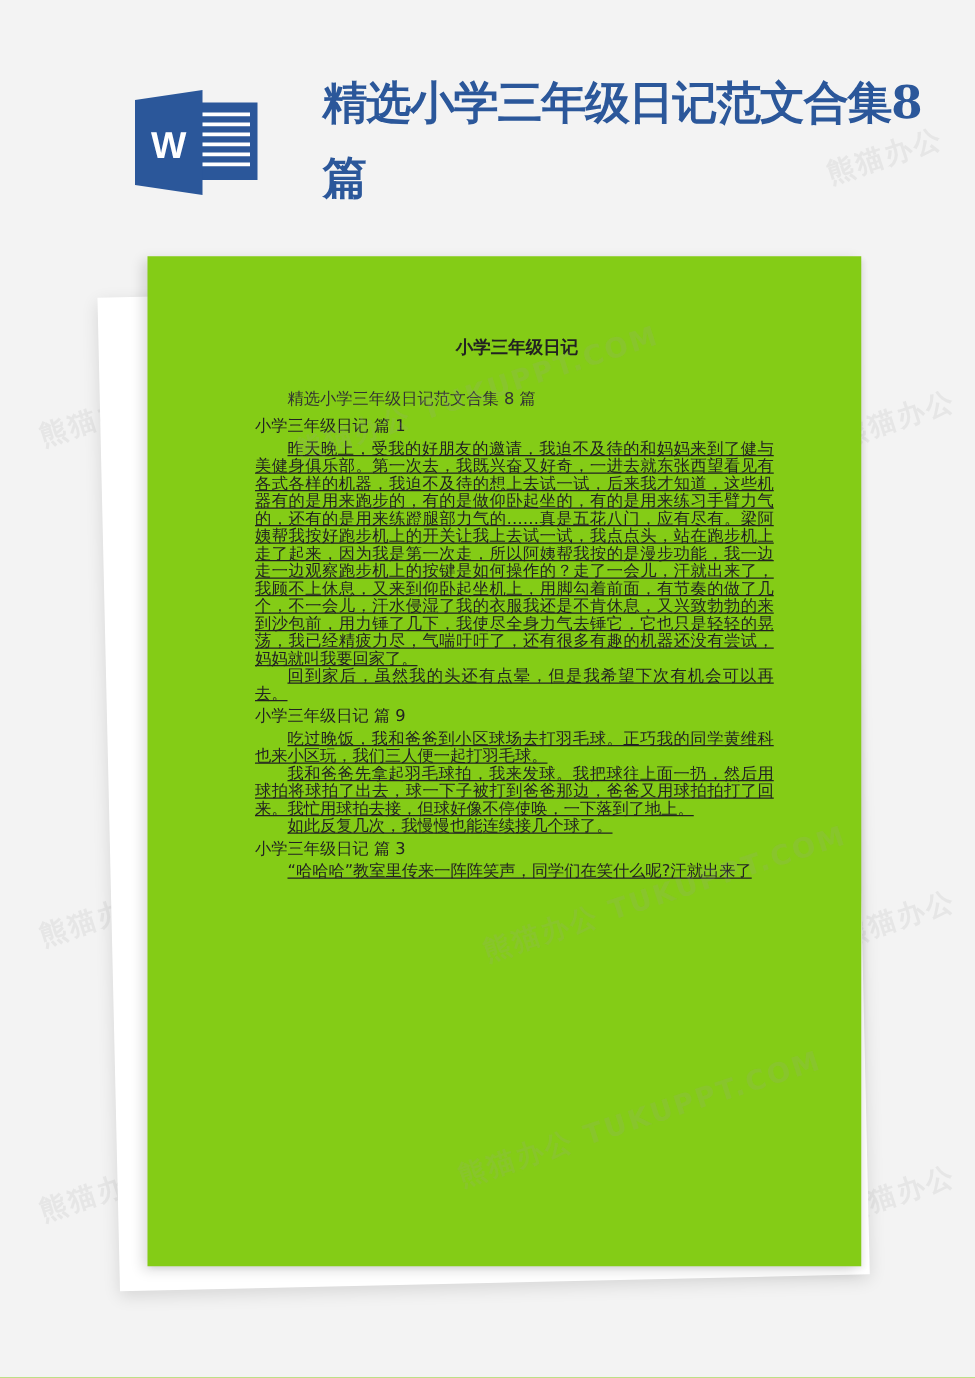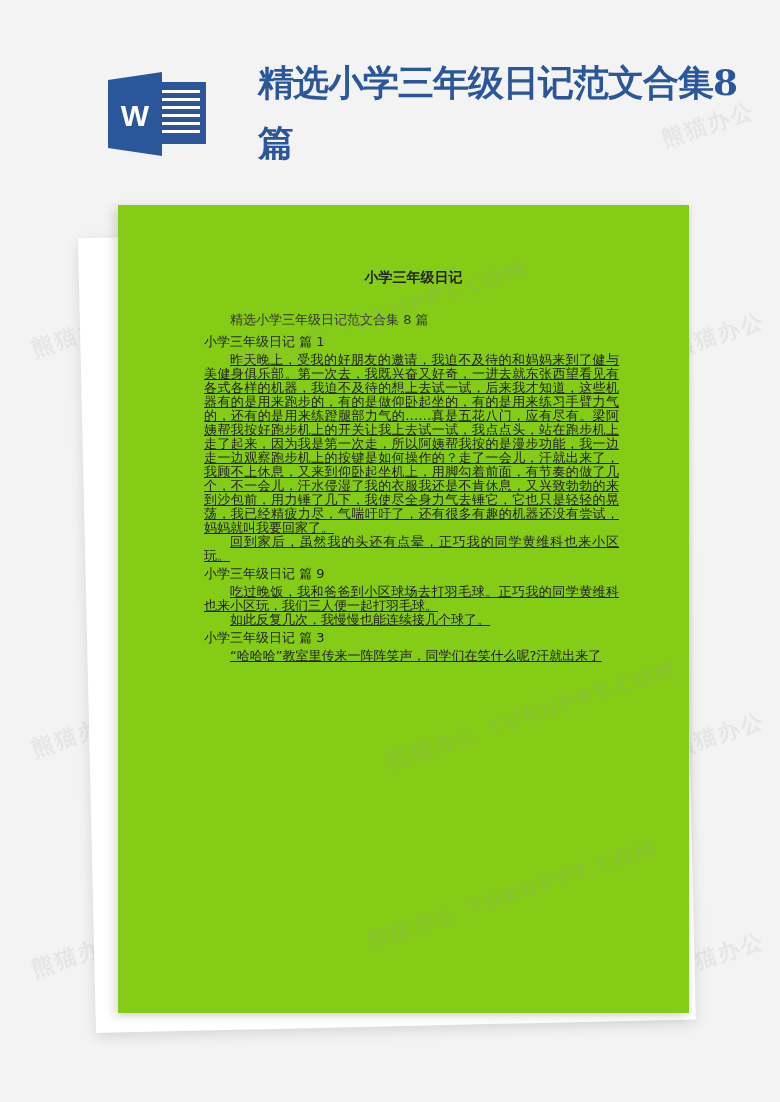--- a/index.html
+++ b/index.html
@@ -69,24 +69,25 @@
 
 <div class="page-back"></div>
 
 <div class="page-front">
   <div class="doc">
     <div class="doc-title">小学三年级日记</div>
     <div class="subtitle">精选小学三年级日记范文合集 8 篇</div>
 
     <div class="section-head">小学三年级日记 篇 1</div>
     <p class="para">昨天晚上，受我的好朋友的邀请，我迫不及待的和妈妈来到了健与美健身俱乐部。第一次去，我既兴奋又好奇，一进去就东张西望看见有各式各样的机器，我迫不及待的想上去试一试，后来我才知道，这些机器有的是用来跑步的，有的是做仰卧起坐的，有的是用来练习手臂力气的，还有的是用来练蹬腿部力气的……真是五花八门，应有尽有。梁阿姨帮我按好跑步机上的开关让我上去试一试，我点点头，站在跑步机上走了起来，因为我是第一次走，所以阿姨帮我按的是漫步功能，我一边走一边观察跑步机上的按键是如何操作的？走了一会儿，汗就出来了，我顾不上休息，又来到仰卧起坐机上，用脚勾着前面，有节奏的做了几个，不一会儿，汗水侵湿了我的衣服我还是不肯休息，又兴致勃勃的来到沙包前，用力锤了几下，我使尽全身力气去锤它，它也只是轻轻的晃荡，我已经精疲力尽，气喘吁吁了，还有很多有趣的机器还没有尝试，妈妈就叫我要回家了。</p>
-    <p class="para">回到家后，虽然我的头还有点晕，正巧我的同学黄维科也来小区玩。</p>
+    <p class="para">回到家后，虽然我的头还有点晕，但是我希望下次有机会可以再去。</p>
 
     <div class="section-head">小学三年级日记 篇 9</div>
     <p class="para">吃过晚饭，我和爸爸到小区球场去打羽毛球。正巧我的同学黄维科也来小区玩，我们三人便一起打羽毛球。</p>
+    <p class="para">我和爸爸先拿起羽毛球拍，我来发球。我把球往上面一扔，然后用球拍将球拍了出去，球一下子被打到爸爸那边，爸爸又用球拍拍打了回来。我忙用球拍去接，但球好像不停使唤，一下落到了地上。</p>
     <p class="para">如此反复几次，我慢慢也能连续接几个球了。</p>
 
     <div class="section-head">小学三年级日记 篇 3</div>
     <p class="para">“哈哈哈”教室里传来一阵阵笑声，同学们在笑什么呢?汗就出来了</p>
   </div>
 </div>
 
 <div class="watermark" style="left:230px;top:300px;color:rgba(160,160,160,0.16)">熊猫办公 TUKUPPT.COM</div>
 <div class="watermark" style="left:380px;top:700px;color:rgba(160,160,160,0.16)">熊猫办公 TUKUPPT.COM</div>
 <div class="watermark" style="left:360px;top:880px;color:rgba(160,160,160,0.16)">熊猫办公 TUKUPPT.COM</div>

